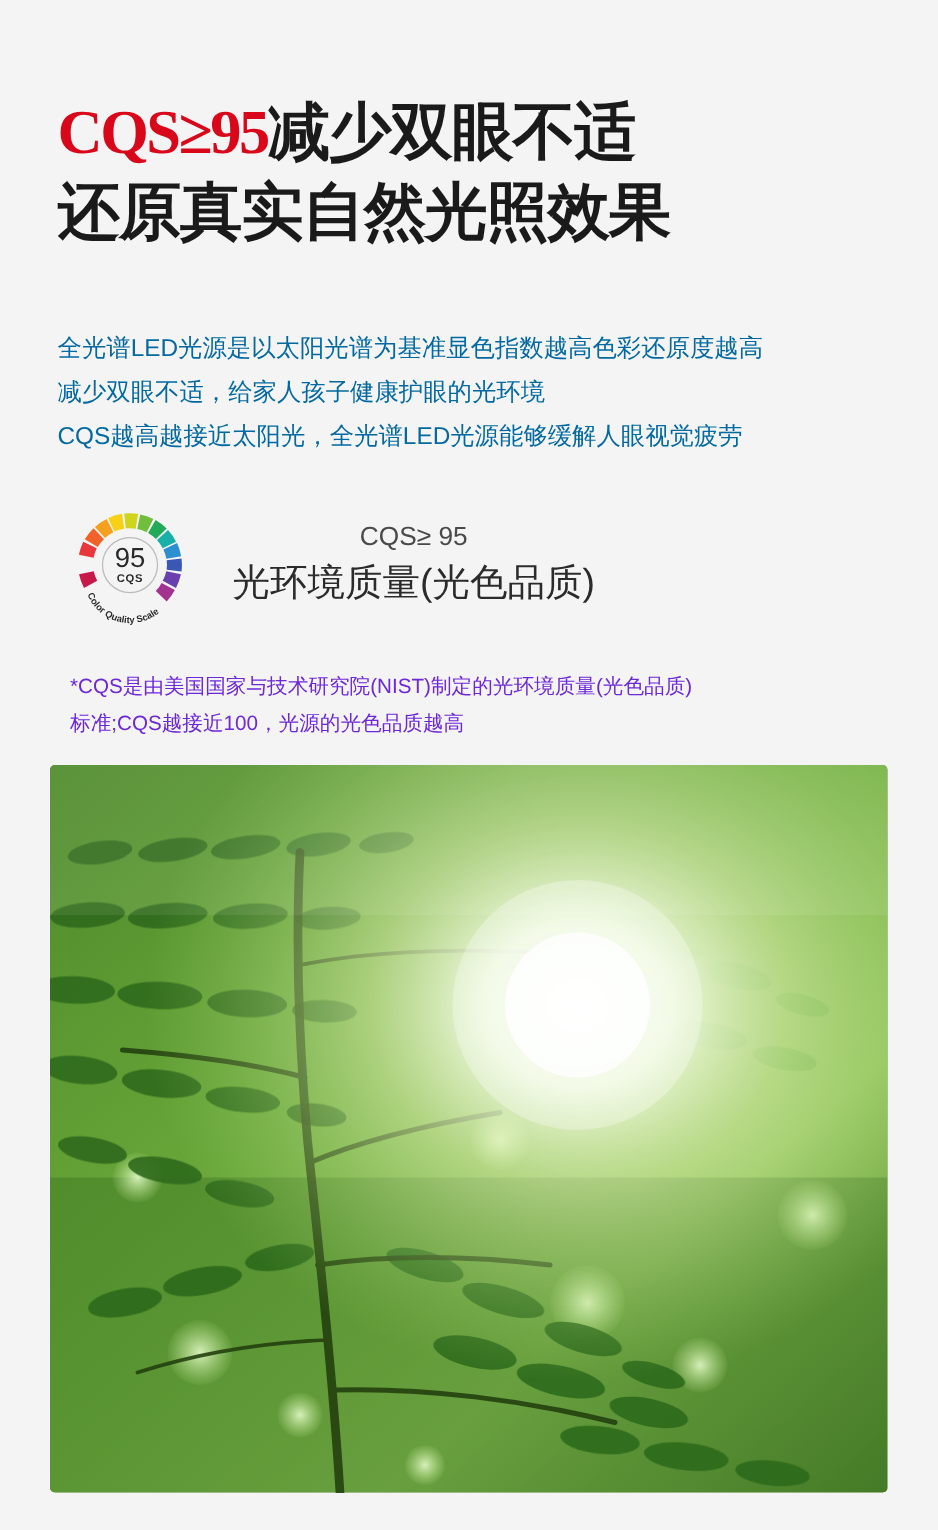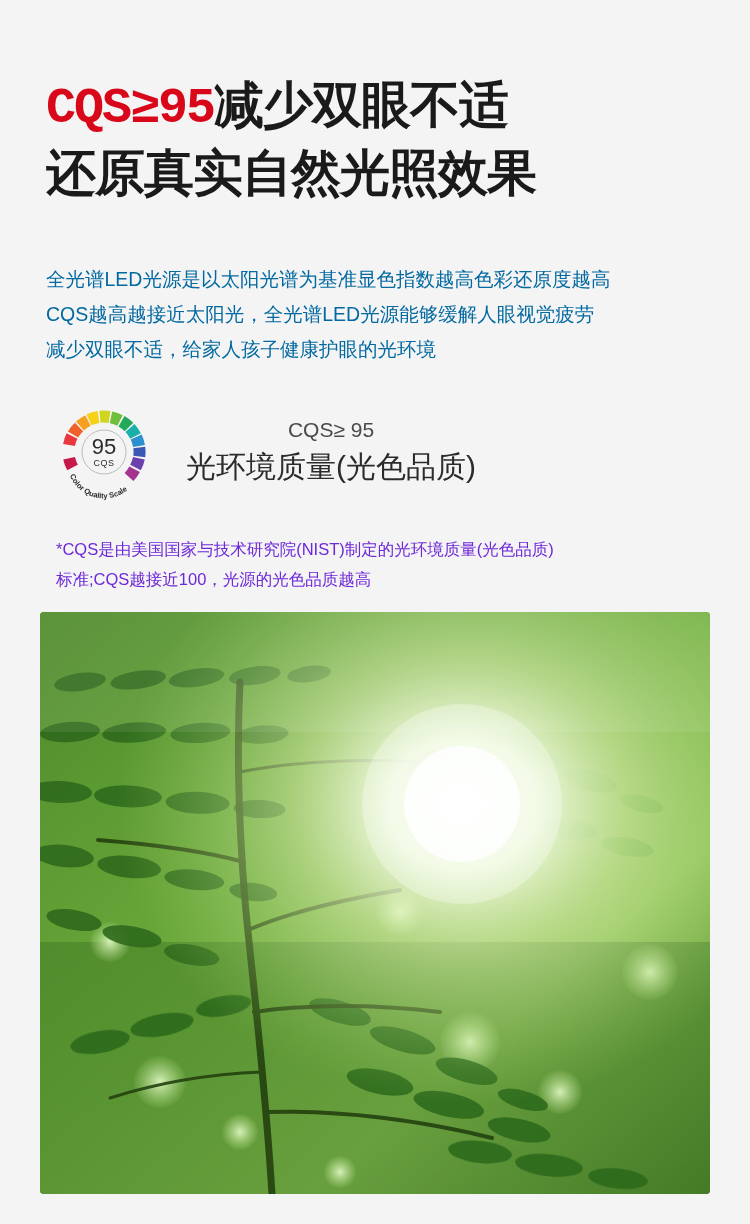--- a/index.html
+++ b/index.html
@@ -30,21 +30,21 @@
   .headline-line {
     font-size: 50px;
     font-weight: bold;
     line-height: 58px;
     color: #1a1a1a;
     letter-spacing: -1px;
     white-space: nowrap;
   }
   .headline-line .accent {
     color: #d9071a;
-    font-family: Liberation Mono, monospace;
+    font-family: Liberation Serif, serif;
     font-weight: bold;
     letter-spacing: -2px;
   }
   .headline-line.second {
     margin-top: 6px;
   }
 
   
   .paragraph {
     position: absolute;
@@ -89,21 +89,21 @@
     text-align: center;
   }
   .badge-num {
     font-size: 22px;
     font-weight: normal;
     color: #2b2b2b;
     line-height: 22px;
   }
   .badge-sub {
     font-size: 9px;
-    font-weight: normal;
+    font-weight: bold;
     color: #2b2b2b;
     line-height: 11px;
     letter-spacing: 0.5px;
   }
   .badge-texts {
     position: absolute;
     left: 140px;
     top: 8px;
   }
   .badge-title-small {
@@ -155,22 +155,22 @@
 
 <div class="page">
 
   <div class="headline">
     <div class="headline-line"><span class="accent">CQS≥95</span><span>减少双眼不适</span></div>
     <div class="headline-line second">还原真实自然光照效果</div>
   </div>
 
   <div class="paragraph">
     <div class="pline">全光谱LED光源是以太阳光谱为基准显色指数越高色彩还原度越高</div>
+    <div class="pline">减少双眼不适，给家人孩子健康护眼的光环境</div>
     <div class="pline">CQS越高越接近太阳光，全光谱LED光源能够缓解人眼视觉疲劳</div>
-    <div class="pline">减少双眼不适，给家人孩子健康护眼的光环境</div>
   </div>
 
   <div class="badge-row">
     <div class="badge-mark">
       <div class="ring-wrap">
         <svg viewBox="0 0 104 104" width="104" height="104" xmlns="http://www.w3.org/2000/svg">
           <defs>
             <path id="arcpath" d="M 52 92 m 0 0 A 40 40 0 1 1 52 92" fill="none"></path>
           </defs>
 

